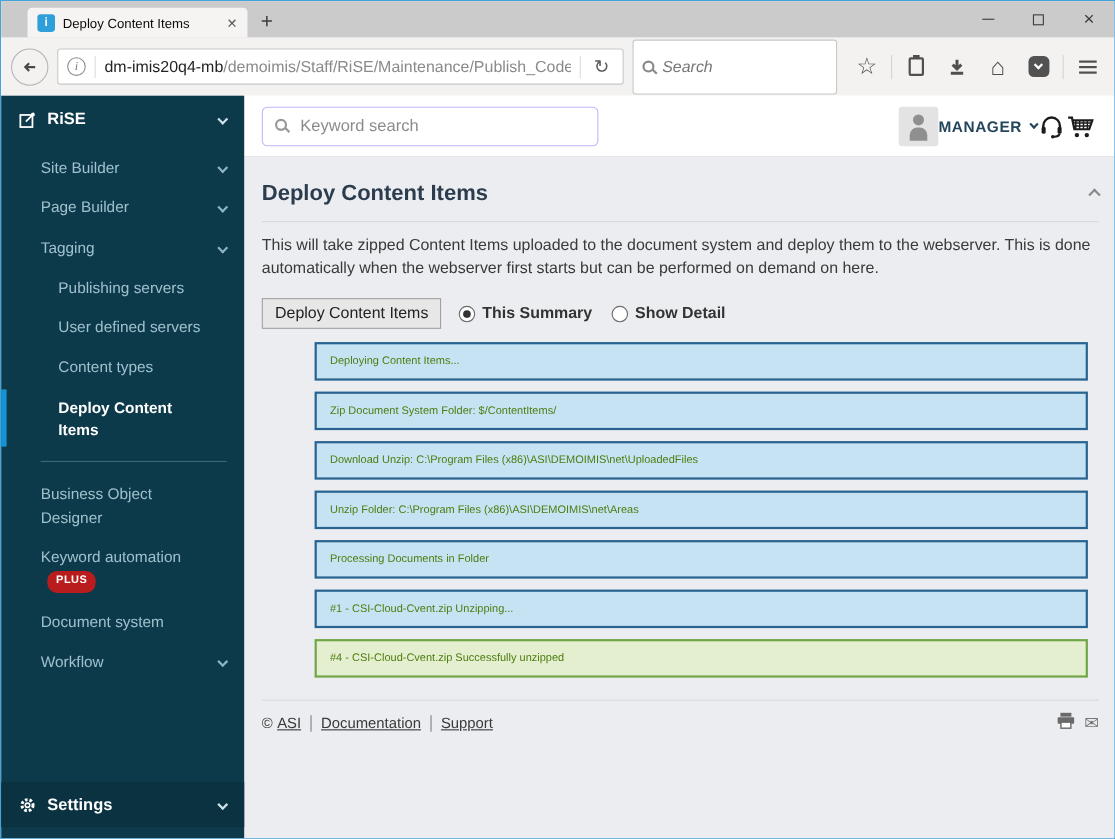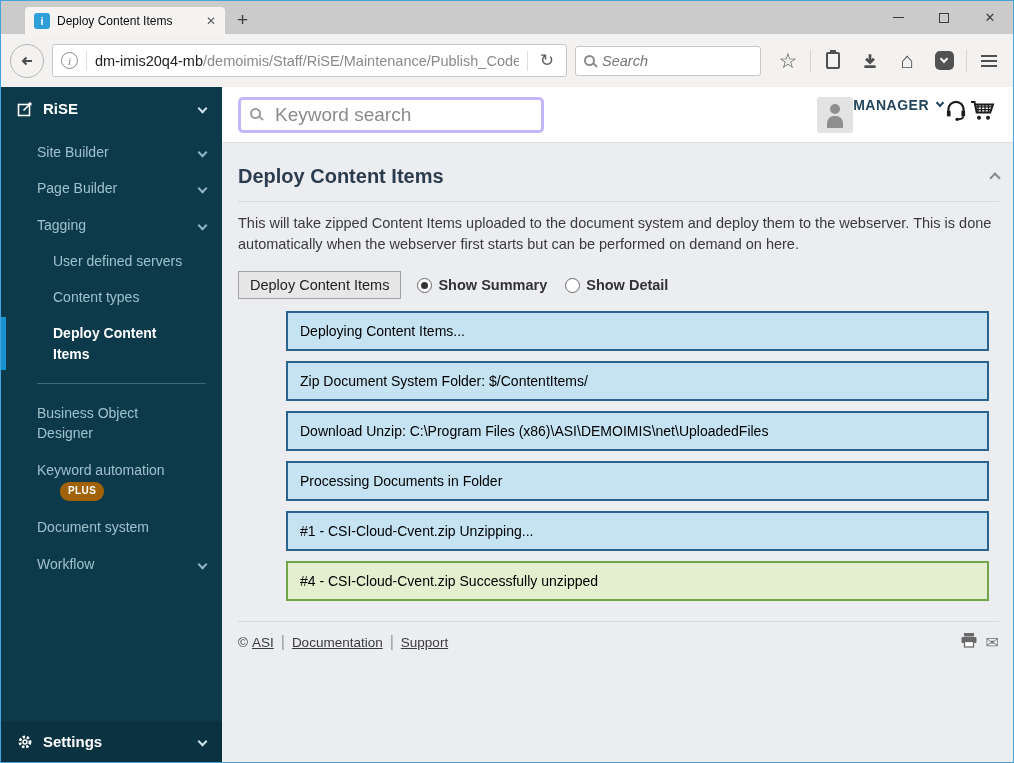--- a/index.html
+++ b/index.html
@@ -23,21 +23,21 @@
   
   .navbar { height: 53px; background: #f3f2f1; display: flex; align-items: center; padding: 0 9px; gap: 8px; flex: none; }
   .back-btn { width: 34px; height: 34px; border: 1px solid #b5b5b5; border-radius: 50%; background: #f3f2f1; display: flex; align-items: center; justify-content: center; flex: none; }
   .urlbar { width: 515px; height: 33px; background: #fff; border: 1px solid #c8c8c8; border-radius: 3px; display: flex; align-items: center; padding: 0 8px; gap: 8px; }
   .info-circle { width: 17px; height: 17px; border: 1px solid #8a8a8a; border-radius: 50%; color: #777; font-size: 11px; font-style: italic; display: flex; align-items: center; justify-content: center; flex: none; font-family: "Liberation Serif", serif; }
   .url-text { flex: 1; font-size: 14.5px; white-space: nowrap; overflow: hidden; }
   .url-host { color: #222; }
   .url-path { color: #8a8a8a; }
   .url-sep { width: 1px; height: 20px; background: #ddd; }
   .reload { color: #5d5d5d; font-size: 17px; padding: 0 4px; }
-  .searchbar { width: 192px; height: 30px; background: #fff; border: 1px solid #c8c8c8; border-radius: 3px; display: flex; align-items: center; padding: 0 8px; gap: 7px; }
+  .searchbar { width: 192px; height: 50px; background: #fff; border: 1px solid #c8c8c8; border-radius: 3px; display: flex; align-items: center; padding: 0 8px; gap: 7px; }
   .searchbar input { border: 0; outline: 0; width: 100%; font-size: 14.5px; font-family: "Liberation Sans", sans-serif; background: transparent; }
   .searchbar input::placeholder { color: #777; font-style: italic; }
   .mag { width: 11px; height: 11px; border: 2px solid #8a8a8a; border-radius: 50%; position: relative; flex: none; }
   .mag::after { content: ""; position: absolute; width: 6px; height: 2px; background: #8a8a8a; transform: rotate(45deg); right: -5px; bottom: -2px; }
   .tool-icons { display: flex; align-items: center; gap: 7px; margin-left: 4px; }
   .tool-btn { width: 30px; height: 30px; display: flex; align-items: center; justify-content: center; color: #4f4f4f; }
   .star { font-size: 21px; }
   .clipboard { width: 14px; height: 17px; border: 2px solid #4f4f4f; border-radius: 2px; position: relative; }
   .clipboard::before { content: ""; position: absolute; top: -4px; left: 2px; width: 6px; height: 3px; background: #4f4f4f; }
   .home { font-size: 22px; line-height: 1; }
@@ -58,33 +58,33 @@
   .rise-header { display: flex; align-items: center; gap: 10px; padding: 13px 16px 11px 16px; color: #fff; font-weight: bold; font-size: 15px; }
   .rise-header .chev { margin-left: auto; border-color: #cfe2ea; }
   #nav-list { padding-top: 6px; }
   .nav-item { padding: 8px 30px 8px 36px; position: relative; line-height: 1.45; cursor: pointer; }
   .nav-item.sub { padding-left: 52px; }
   .nav-item.expanded { color: #fff; }
   .nav-item.active { color: #fff; font-weight: bold; }
   .nav-item.active::before { content: ""; position: absolute; left: 0; top: 2px; bottom: 2px; width: 5px; background: #1593d2; }
   .nav-item .chev { position: absolute; right: 16px; top: 15px; }
   .nav-divider { height: 1px; background: rgba(159,192,205,.35); margin: 11px 16px 11px 36px; }
-  .badge { display: inline-block; background: #a16207; color: #fff; font-size: 10px; font-weight: bold; padding: 2px 8px 3px; border-radius: 9px; margin-left: 23px; letter-spacing: .4px; vertical-align: 1px; }
-  .settings-row { position: absolute; left: 0; right: 0; bottom: 0; height: 41px; background: #0b3240; display: flex; align-items: center; gap: 10px; padding: 0 16px; color: #fff; font-weight: bold; font-size: 15px; }
+  .badge { display: inline-block; background: #b91c1c; color: #fff; font-size: 10px; font-weight: bold; padding: 2px 8px 3px; border-radius: 9px; margin-left: 6px; letter-spacing: .4px; vertical-align: 1px; }
+  .settings-row { position: absolute; left: 0; right: 0; bottom: 10px; height: 41px; background: #0b3240; display: flex; align-items: center; gap: 10px; padding: 0 16px; color: #fff; font-weight: bold; font-size: 15px; }
   .settings-row .chev { margin-left: auto; border-color: #cfe2ea; }
 
   
   .main { flex: 1; display: flex; flex-direction: column; min-width: 0; }
   .topbar { height: 56px; background: #fff; display: flex; align-items: center; padding: 0 16px; border-bottom: 1px solid #dcdfe3; flex: none; }
   .kw-wrap { position: relative; width: 306px; }
   .kw-wrap .mag { position: absolute; left: 12px; top: 11px; border-color: #9a9a9a; }
   .kw-wrap .mag::after { background: #9a9a9a; }
-  .kw-input { width: 100%; height: 36px; border: 3px solid #c4b5fd; border-radius: 5px; padding: 0 10px 0 34px; font-size: 19px; font-family: "Liberation Sans", sans-serif; outline: none; color: #701a75; }
+  .kw-input { width: 100%; height: 36px; border: 1px solid #c4b5fd; border-radius: 5px; padding: 0 10px 0 34px; font-size: 15px; font-family: "Liberation Sans", sans-serif; outline: none; color: #701a75; }
   .kw-input::placeholder { color: #8b8b8b; }
-  .top-right { margin-left: auto; display: flex; align-items: flex-start; }
+  .top-right { margin-left: auto; display: flex; align-items: center; }
   .avatar { width: 36px; height: 36px; background: #e3e3e3; border-radius: 3px; position: relative; overflow: hidden; }
   .avatar .head { position: absolute; width: 10px; height: 10px; background: #8f8f8f; border-radius: 50%; left: 13px; top: 7px; }
   .avatar .body { position: absolute; width: 16px; height: 12px; background: #8f8f8f; border-radius: 7px 7px 0 0; left: 10px; top: 19px; }
   .user-label { font-size: 14px; font-weight: bold; color: #24465c; letter-spacing: .5px; display: flex; align-items: center; gap: 8px; }
   .user-label .chev { width: 6px; height: 6px; border-color: #24465c; margin-top: -3px; }
   .icon-dark { color: #1c1c1c; display: flex; align-items: center; }
 
   
   .content { flex: 1; background: #ebedf0; padding: 16px 14px 0 16px; overflow: hidden; }
   .panel-head { display: flex; align-items: center; margin-top: 6px; }
@@ -93,21 +93,21 @@
   .panel-collapse .chev { border-color: #8a8a8a; width: 8px; height: 8px; }
   .rule { border: 0; border-top: 1px solid #d7d9dc; margin: 13px 0 11px; }
   .desc { color: #3a3a3a; font-size: 14.5px; line-height: 1.45; max-width: 772px; }
   .controls { margin-top: 16px; display: flex; align-items: center; gap: 16px; }
   .deploy-btn { font-family: "Liberation Sans", sans-serif; font-size: 14.5px; color: #222; background: #e7e7e7; border: 1px solid #a2a2a2; padding: 5px 11px; cursor: pointer; }
   .radio-wrap { display: inline-flex; align-items: center; gap: 6px; }
   .radio { width: 15px; height: 15px; border: 1px solid #6a6a6a; border-radius: 50%; background: #fff; position: relative; flex: none; }
   .radio-wrap.checked .radio::after { content: ""; position: absolute; left: 3px; top: 3px; width: 7px; height: 7px; border-radius: 50%; background: #333; }
   .radio-label { font-size: 14.5px; font-weight: bold; color: #333; }
   #messages { margin: 12px 0 0 48px; width: 703px; }
-  .msg { border: 2px solid; padding: 10px 12px; margin-bottom: 10px; font-size: 14px; color: #000000; }
+  .msg { border: 2px solid; padding: 10px 12px; margin-bottom: 10px; font-size: 10px; color: #4d7c0f; }
   .msg.info { background: #c5e3f3; border-color: #2a6390; }
   .msg.success { background: #e3efce; border-color: #72a449; }
   .footer { margin: 20px 0 0 0; }
   .footer .rule { margin: 0 0 10px; }
   .footer-row { display: flex; align-items: center; padding-bottom: 12px; }
   .flink { color: #3a3a3a; font-size: 13.5px; text-decoration: underline; cursor: pointer; margin-top: 31px; }
   .copyright { color: #3a3a3a; font-size: 13.5px; margin-right: 4px; }
   .sep { color: #9a9a9a; margin: 0 7px; }
   .footer-icons { margin-left: auto; display: flex; align-items: center; gap: 8px; color: #555; }
   .envelope { font-size: 16px; color: #777; }
@@ -195,20 +195,24 @@
     <span class="nav-label">Site Builder</span>
     <span class="chev"></span>
   </div>
           <div class="nav-item">
     <span class="nav-label">Page Builder</span>
     <span class="chev"></span>
   </div>
           <div class="nav-item">
     <span class="nav-label">Tagging</span>
     <span class="chev"></span>
+  </div>
+          <div class="nav-item sub">
+    <span class="nav-label">Publishing servers</span>
+    
   </div>
           <div class="nav-item sub">
     <span class="nav-label">User defined servers</span>
     
   </div>
           <div class="nav-item sub">
     <span class="nav-label">Content types</span>
     
   </div>
           <div class="nav-item sub active">
@@ -286,38 +290,41 @@
           <span class="panel-collapse"><span class="chev up"></span></span>
         </div>
         <hr class="rule">
         <p class="desc">This will take zipped Content Items uploaded to the document system and deploy them to the webserver. This is done automatically when the webserver first starts but can be performed on demand on here.</p>
 
         <div class="controls">
           <button class="deploy-btn">Deploy Content Items</button>
           <span id="radio-group" class="controls" style="margin-top:0; gap:18px;">
               <span class="radio-wrap checked">
     <span class="radio"></span>
-    <span class="radio-label">Show Summary</span>
+    <span class="radio-label">This Summary</span>
   </span>
               <span class="radio-wrap">
     <span class="radio"></span>
     <span class="radio-label">Show Detail</span>
   </span>
             </span>
         </div>
 
         <div id="messages">
             <div class="msg info">
     <span class="msg-text">Deploying Content Items...</span>
   </div>
             <div class="msg info">
     <span class="msg-text">Zip Document System Folder: $/ContentItems/</span>
   </div>
             <div class="msg info">
     <span class="msg-text">Download Unzip: C:\Program Files (x86)\ASI\DEMOIMIS\net\UploadedFiles</span>
+  </div>
+            <div class="msg info">
+    <span class="msg-text">Unzip Folder: C:\Program Files (x86)\ASI\DEMOIMIS\net\Areas</span>
   </div>
             <div class="msg info">
     <span class="msg-text">Processing Documents in Folder</span>
   </div>
             <div class="msg info">
     <span class="msg-text">#1 - CSI-Cloud-Cvent.zip Unzipping...</span>
   </div>
             <div class="msg success">
     <span class="msg-text">#4 - CSI-Cloud-Cvent.zip Successfully unzipped</span>
   </div>

